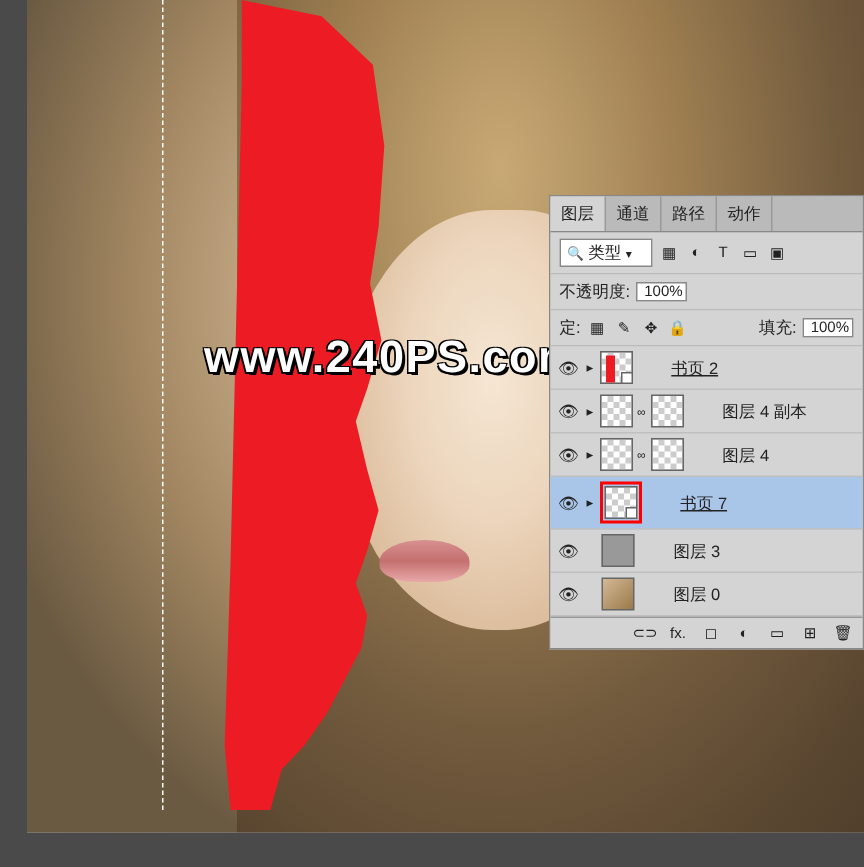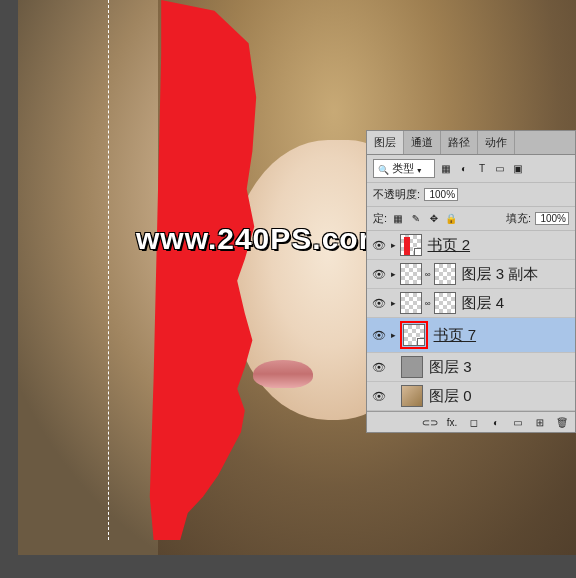--- a/index.html
+++ b/index.html
@@ -26,21 +26,21 @@
 .layer-row.selected{background:#a9c5e8;}
 .eye-col{width:16px;text-align:center;font-size:11px;}
 .thumb-group{display:flex;align-items:center;gap:2px;}
 .thumb{width:22px;height:22px;border:1px solid #666;background:#fff;position:relative;font-size:8px;display:flex;align-items:center;justify-content:center;}
 .thumb.checker{background:repeating-conic-gradient(#ccc 0 25%,#fff 0 50%) 0 0/8px 8px;}
 .thumb.red-fill::after{content:"";position:absolute;left:3px;top:2px;width:6px;height:18px;background:#ed1c24;}
 .thumb.photo{background:linear-gradient(135deg,#d4b896,#9a7a4a);}
 .thumb.gray{background:#999;}
 .thumb .corner{position:absolute;right:-1px;bottom:-1px;width:8px;height:8px;background:#fff;border:1px solid #666;}
 .link-icon{width:8px;font-size:8px;text-align:center;}
-.layer-name{font-size:15px;padding-left:2px;}
+.layer-name{font-size:11px;padding-left:2px;margin-left:20px;}
 .layer-name.underline{text-decoration:underline;}
 .red-highlight{border:2px solid #ff0000;padding:1px;}
 .panel-footer{display:flex;justify-content:flex-end;align-items:center;gap:8px;padding:4px 6px;background:#d4d4d4;border-top:1px solid #999;font-size:10px;}
 .footer-icon{width:14px;height:12px;display:inline-flex;align-items:center;justify-content:center;font-size:10px;}
 .label-small{font-size:11px;text-align:right;}
 .input-pct{width:34px;border:1px solid #888;background:#fff;font-size:10px;text-align:right;padding:0 2px;}
 .chevron::after{content:"▾";font-size:8px;}
 .search-glass::before{content:"🔍";font-size:9px;}
 .arrow-i{font-size:9px;}
 </style>
@@ -107,21 +107,21 @@
     </div>
 
     <div class="layer-row">
       <span class="eye-col">👁</span>
       <span class="arrow-i">▸</span>
       <div class="thumb-group">
         <div class="thumb checker"></div>
         <span class="link-icon">∞</span>
         <div class="thumb checker"></div>
       </div>
-      <span class="layer-name">图层 3 副本</span>
+      <span class="layer-name">图层 4 副本</span>
     </div>
 
     <div class="layer-row">
       <span class="eye-col">👁</span>
       <span class="arrow-i">▸</span>
       <div class="thumb-group">
         <div class="thumb checker"></div>
         <span class="link-icon">∞</span>
         <div class="thumb checker"></div>
       </div>

